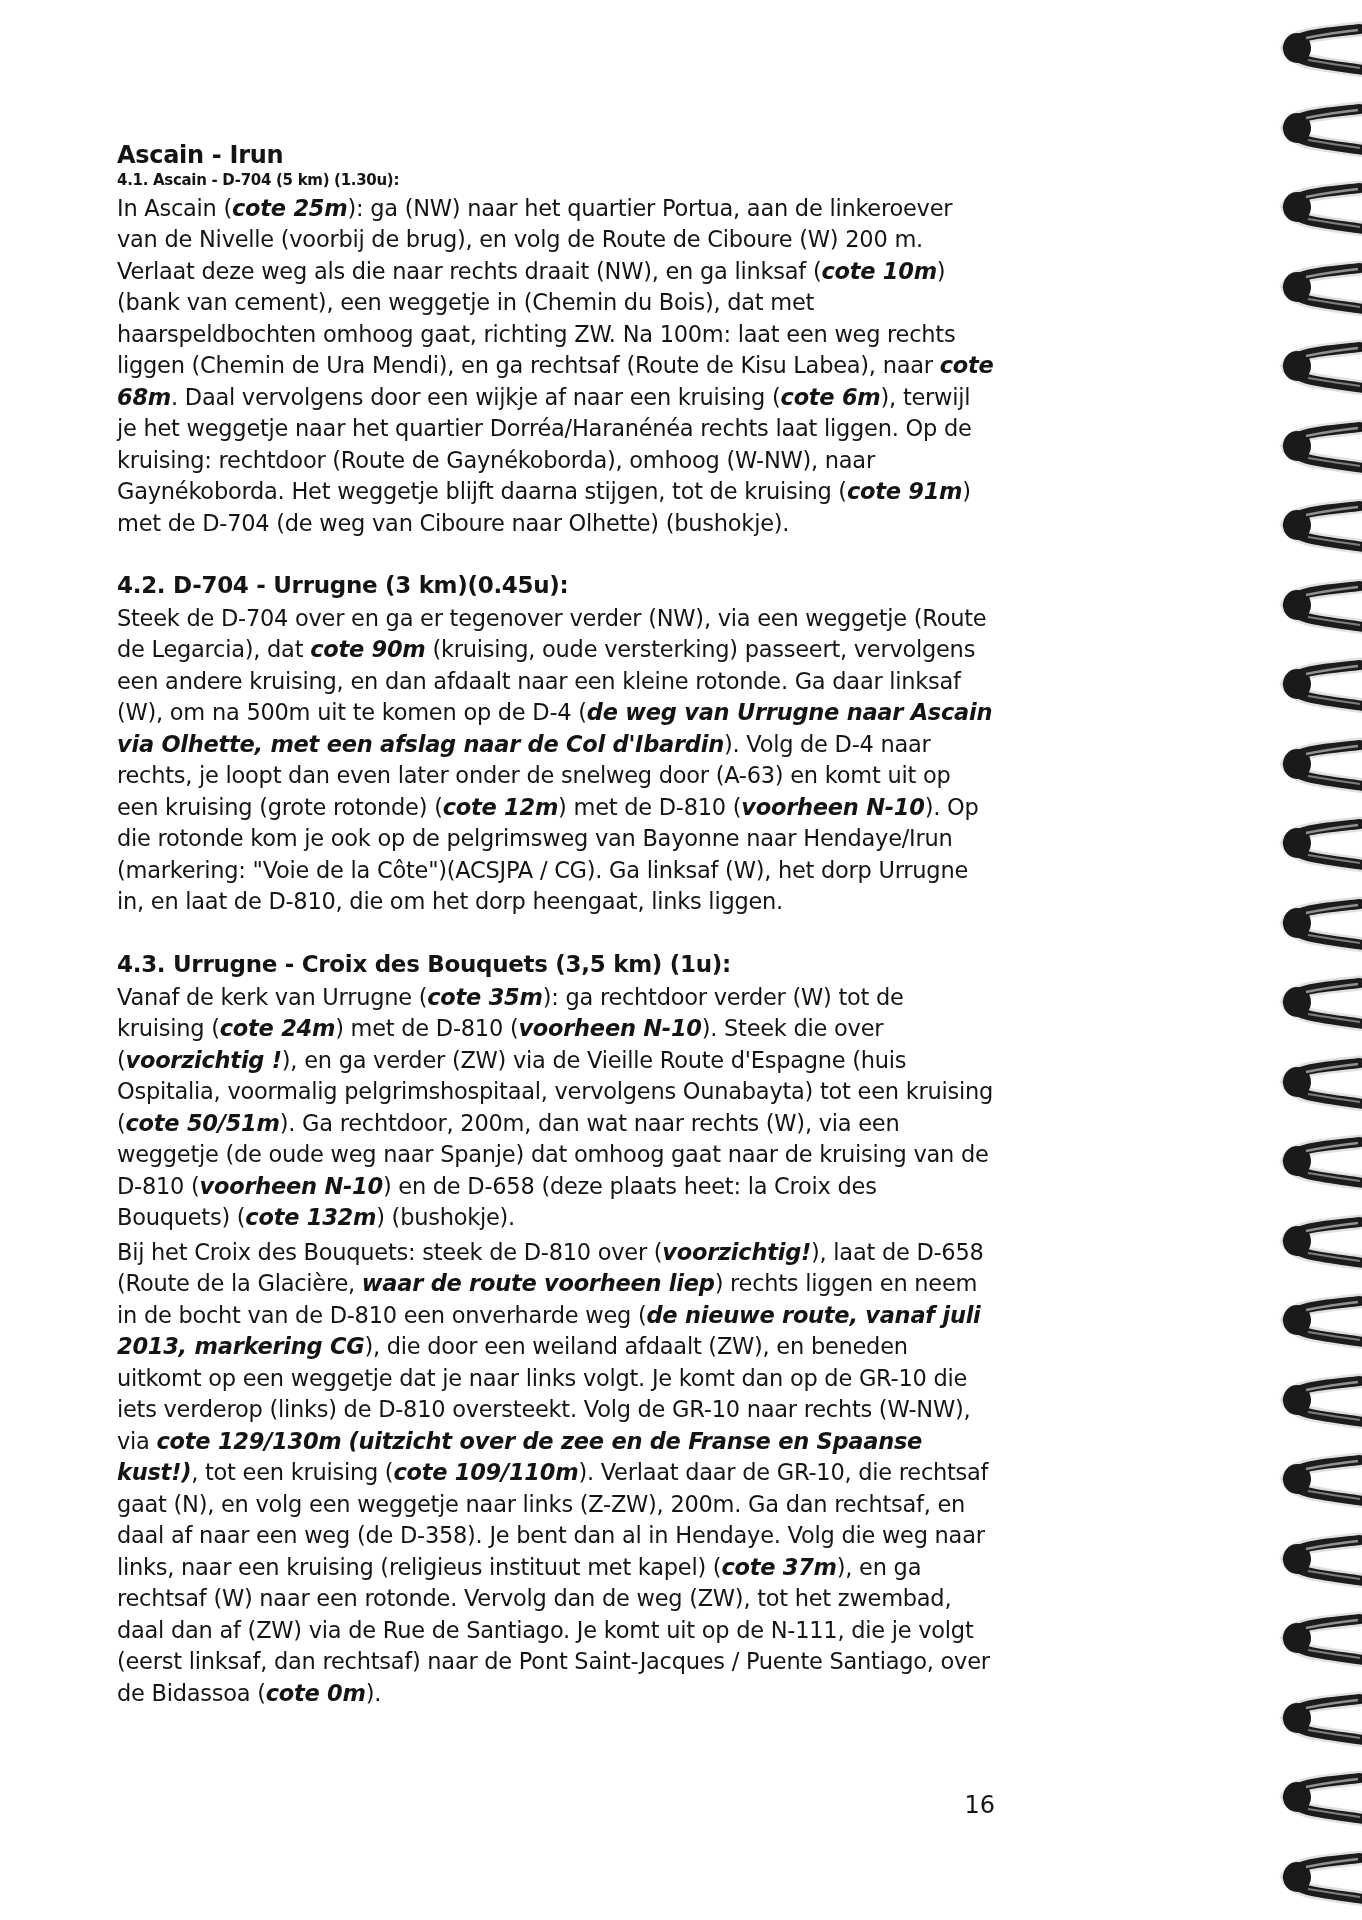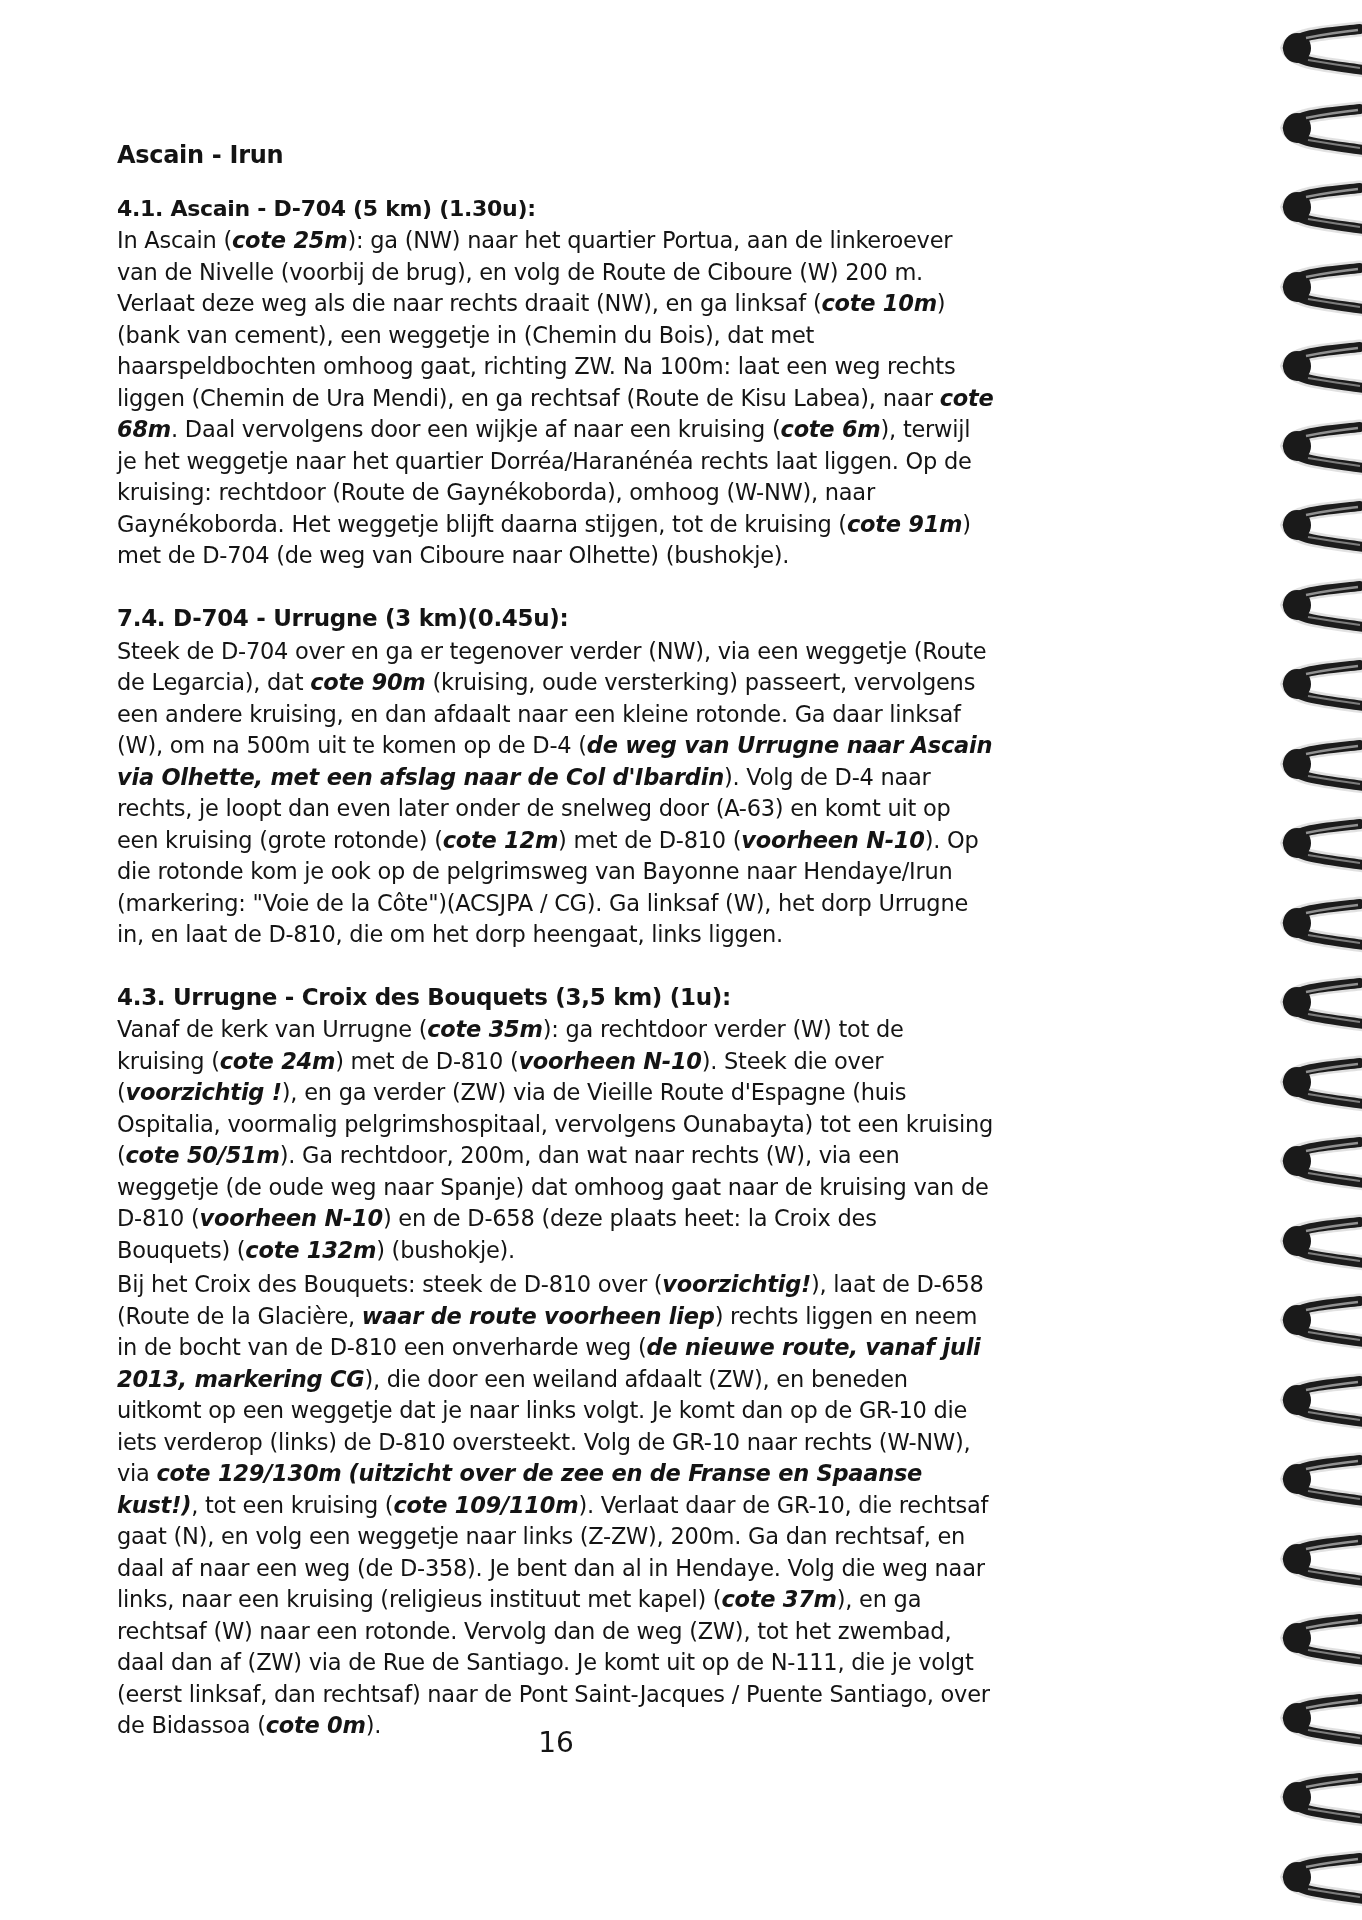--- a/index.html
+++ b/index.html
@@ -33,38 +33,38 @@
   }
   section.sec{margin:0;}
   section.sec .sec-h{
     margin:32px 0 0 0;
     font-size:23px;
     font-weight:bold;
     letter-spacing:-0.3px;
     line-height:1.25;
   }
   section.sec:first-of-type .sec-h{
-    margin-top:25px;
-    font-size:22px;
+    margin-top:1px;
+    font-size:15px;
   }
   section.sec .sec-p{
     margin:3px 0 0 0;
     font-size:22.5px;
     line-height:31.5px;
     letter-spacing:-0.25px;
     text-align:left;
   }
   .it{font-style:italic;font-weight:bold;}
   .ul{}
   .page-number{
     position:absolute;
-    left:117px;top:1726px;
+    left:117px;top:1791px;
     width:878px;
-    text-align:center;
-    font-size:28px;
+    text-align:right;
+    font-size:24px;
     line-height:1.2;
   }
   .binding{
     position:absolute;
     top:0;right:0;
     width:110px;height:1920px;
     pointer-events:none;
   }
   .coil{
     position:absolute;
@@ -78,21 +78,21 @@
 <div class="page">
 
   <div class="content">
     <h2 class="doc-header">Ascain - Irun</h2>
     <div>
         <section class="sec">
           <h3 class="sec-h">4.1. Ascain - D-704 (5 km) (1.30u):</h3>
           <p class="sec-p"><span>In Ascain (</span><span class="it">cote 25m</span><span>): ga (NW) naar het quartier Portua, aan de linkeroever van de Nivelle (voorbij de brug), en volg de Route de Ciboure (W) 200 m. Verlaat deze weg als die naar rechts draait (NW), en ga linksaf (</span><span class="it">cote 10m</span><span>) (bank van cement), een weggetje in (Chemin du Bois), dat met haarspeldbochten omhoog gaat, richting ZW. Na 100m: laat een weg rechts liggen (Chemin de Ura Mendi), en ga rechtsaf (Route de Kisu Labea), naar </span><span class="it">cote 68m</span><span>. Daal vervolgens door een wijkje af naar een kruising (</span><span class="it">cote 6m</span><span>), terwijl je het weggetje naar het quartier Dorréa/Haranénéa rechts laat liggen. Op de kruising: rechtdoor (Route de Gaynékoborda), omhoog (W-NW), naar Gaynékoborda. Het weggetje blijft daarna stijgen, tot de kruising (</span><span class="it">cote 91m</span><span>) met de D-704 (de weg van Ciboure naar Olhette) (bushokje).</span></p>
         </section>
         <section class="sec">
-          <h3 class="sec-h">7.4. D-704 - Urrugne (3 km)(0.45u):</h3>
+          <h3 class="sec-h">4.2. D-704 - Urrugne (3 km)(0.45u):</h3>
           <p class="sec-p"><span>Steek de D-704 over en ga er tegenover verder (NW), via een weggetje (Route de Legarcia), dat </span><span class="it">cote 90m</span><span> (kruising, oude versterking) passeert, vervolgens een andere kruising, en dan afdaalt naar een kleine rotonde. Ga daar linksaf (W), om na 500m uit te komen op de D-4 (</span><span class="it">de weg van Urrugne naar Ascain via Olhette, met een afslag naar de Col d'Ibardin</span><span>). Volg de D-4 naar rechts, je loopt dan even later onder de snelweg door (A-63) en komt uit op een kruising (grote rotonde) (</span><span class="it">cote 12m</span><span>) met de D-810 (</span><span class="it">voorheen N-10</span><span>). Op die rotonde kom je ook op de pelgrimsweg van Bayonne naar Hendaye/Irun (markering: "Voie de la Côte")(ACSJPA / CG). Ga linksaf (W), het dorp Urrugne in, en laat de D-810, die om het dorp heengaat, links liggen.</span></p>
         </section>
         <section class="sec">
           <h3 class="sec-h">4.3. Urrugne - Croix des Bouquets (3,5 km) (1u):</h3>
           <p class="sec-p"><span>Vanaf de kerk van Urrugne (</span><span class="it">cote 35m</span><span>): ga rechtdoor verder (W) tot de kruising (</span><span class="it">cote 24m</span><span>) met de D-810 (</span><span class="it">voorheen N-10</span><span>). Steek die over (</span><span class="it">voorzichtig !</span><span>), en ga verder (ZW) via de Vieille Route d'Espagne (huis Ospitalia, voormalig pelgrimshospitaal, vervolgens Ounabayta) tot een kruising (</span><span class="it">cote 50/51m</span><span>). Ga rechtdoor, 200m, dan wat naar rechts (W), via een weggetje (de oude weg naar Spanje) dat omhoog gaat naar de kruising van de D-810 (</span><span class="it">voorheen N-10</span><span>) en de D-658 (deze plaats heet: la Croix des Bouquets) (</span><span class="it">cote 132m</span><span>) (bushokje).</span></p>
         </section>
         <section class="sec">
           <p class="sec-p"><span>Bij het Croix des Bouquets: steek de D-810 over (</span><span class="it">voorzichtig!</span><span>), laat de D-658 (Route de la Glacière, </span><span class="it">waar de route voorheen liep</span><span>) rechts liggen en neem in de bocht van de D-810 een onverharde weg (</span><span class="it">de nieuwe route, vanaf juli 2013, markering CG</span><span>), die door een weiland afdaalt (ZW), en beneden uitkomt op een weggetje dat je naar links volgt. Je komt dan op de GR-10 die iets verderop (links) de D-810 oversteekt. Volg de GR-10 naar </span><span class="ul">rechts</span><span> (W-NW), via </span><span class="it">cote 129/130m</span><span> </span><span class="it">(uitzicht over de zee en de Franse en Spaanse kust!)</span><span>, tot een kruising (</span><span class="it">cote 109/110m</span><span>). Verlaat daar de GR-10, die rechtsaf gaat (N), en volg een weggetje naar links (Z-ZW), 200m. Ga dan rechtsaf, en daal af naar een weg (de D-358). Je bent dan al in Hendaye. Volg die weg naar links, naar een kruising (religieus instituut met kapel) (</span><span class="it">cote 37m</span><span>), en ga rechtsaf (W) naar een rotonde. Vervolg dan de weg (ZW), tot het zwembad, daal dan af (ZW) via de Rue de Santiago. Je komt uit op de N-111, die je volgt (eerst linksaf, dan rechtsaf) naar de Pont Saint-Jacques / Puente Santiago, over de Bidassoa (</span><span class="it">cote 0m</span><span>).</span></p>
         </section>
       </div>

